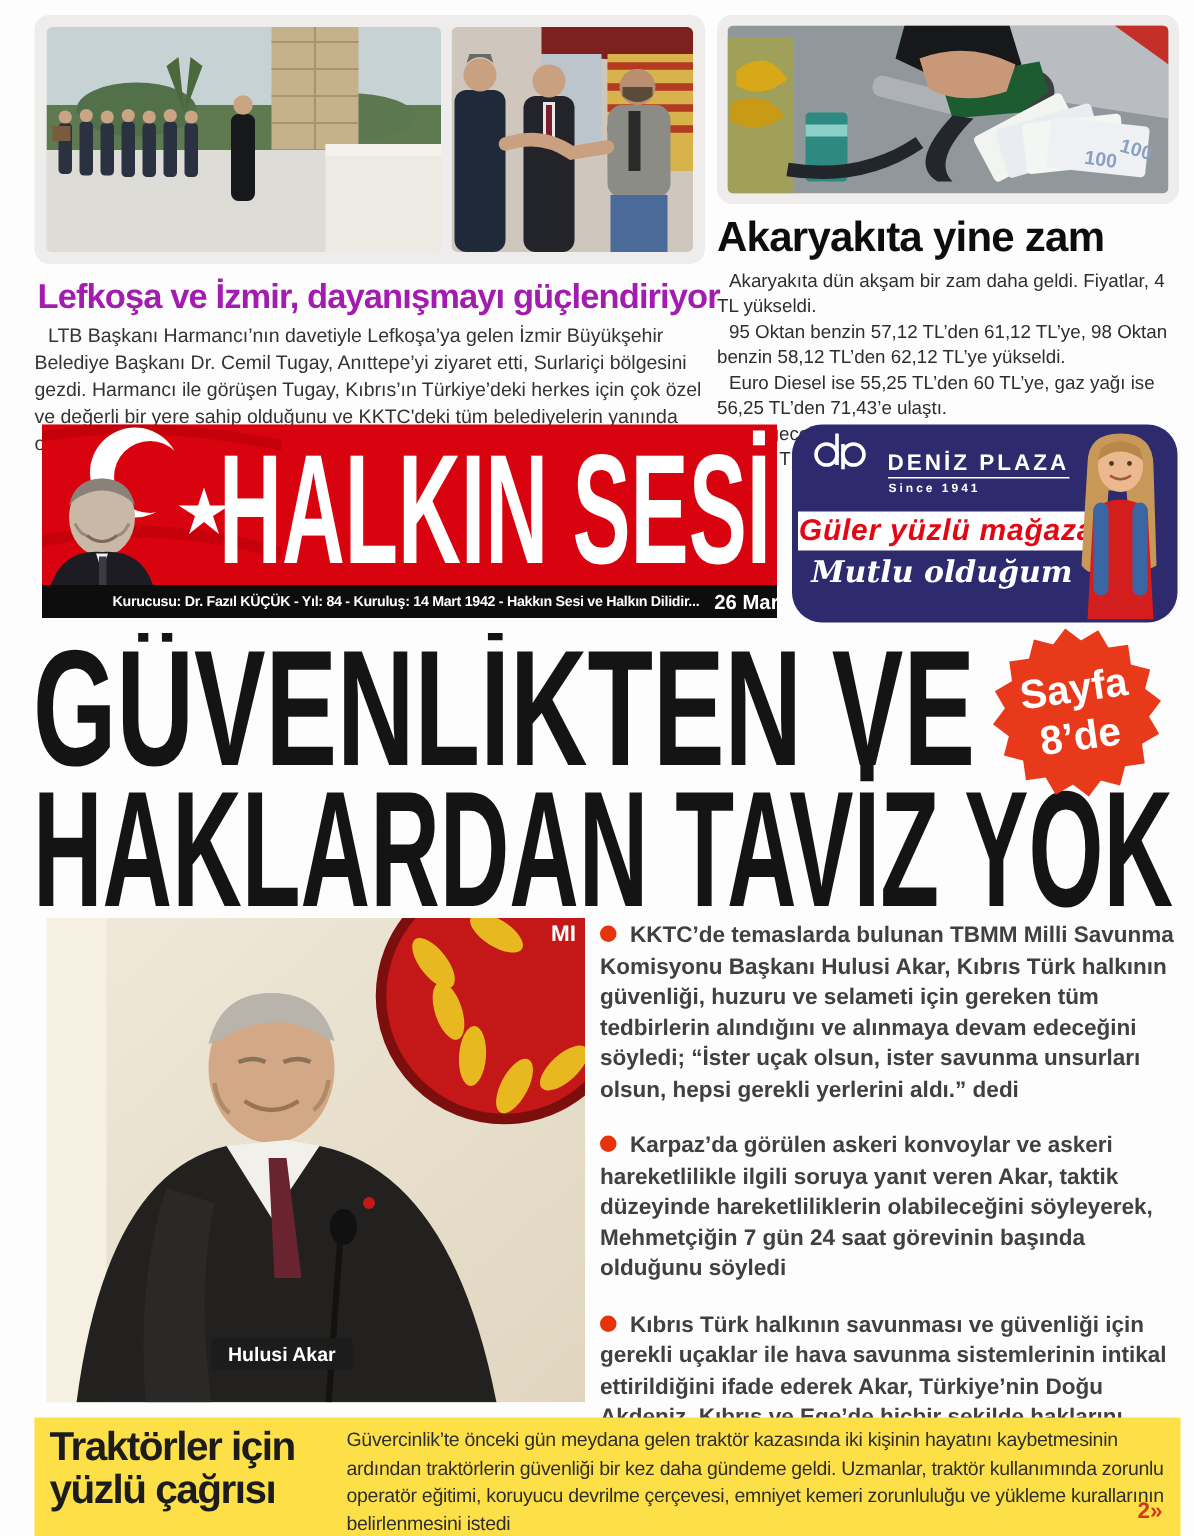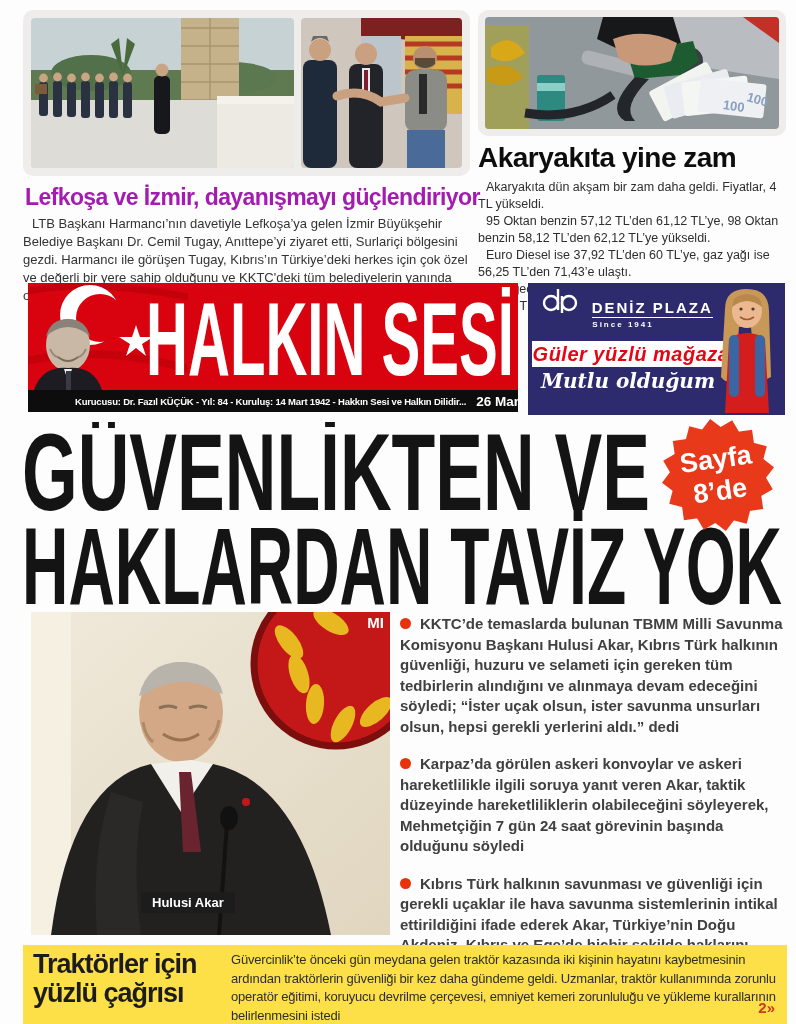--- a/index.html
+++ b/index.html
@@ -27,21 +27,21 @@
   .flag-area{position:relative;width:490px;height:107px;background:#d8030f;overflow:hidden;}
   .flag-area .title-svg{position:absolute;left:116px;top:4px;}
   .info-strip{display:flex;align-items:center;width:490px;height:22px;background:#0d0d0d;color:#fff;
               box-sizing:border-box;padding:0 6px;white-space:nowrap;}
   .info-strip .founder{font-size:9.5px;font-weight:bold;letter-spacing:-0.2px;padding-left:41px;}
   .info-strip .date{font-size:13.5px;font-weight:bold;margin-left:10px;}
   .info-strip .issue{font-size:13.5px;font-weight:bold;margin-left:14px;}
   .info-strip .price{font-size:13.5px;font-weight:bold;margin-left:14px;}
 
   
-  .ad{position:absolute;left:528px;top:283px;width:257px;height:132px;background:#2d2a6e;overflow:hidden;}
+  .ad{position:absolute;left:528px;top:283px;width:257px;height:132px;background:#2d2a6e;overflow:hidden;border-radius:20px;}
   .ad .logo-wrap{position:absolute;left:0;top:4px;width:190px;text-align:center;color:#fff;}
   .ad .brand{font-size:15px;font-weight:bold;letter-spacing:2px;border-bottom:1.5px solid #fff;
              display:inline-block;padding-bottom:1px;}
   .ad .since{font-size:8px;letter-spacing:2px;font-weight:bold;margin-top:2px;}
   .ad .band{position:absolute;left:4px;top:58px;width:198px;height:26px;background:#fff;
             display:flex;align-items:center;justify-content:center;}
   .ad .band span{color:#e30613;font-weight:bold;font-style:italic;font-size:20px;letter-spacing:0.5px;}
   .ad .script{position:absolute;left:0;top:88px;width:200px;text-align:center;color:#fff;
               font-family:"DejaVu Serif",serif;font-style:italic;font-weight:bold;font-size:20px;line-height:21px;}
   .ad .girl{position:absolute;right:2px;top:4px;}
@@ -168,21 +168,21 @@
           <rect x="198" y="62" width="66" height="34" rx="3" transform="rotate(-6 230 80)" fill="#f4f6f4"></rect>
           <rect x="214" y="64" width="66" height="34" rx="3" transform="rotate(6 246 82)" fill="#eef0f4"></rect>
           <text x="238" y="92" font-size="13" font-weight="bold" fill="#8aa0c0" transform="rotate(8 238 88)">100</text>
           <text x="262" y="84" font-size="13" font-weight="bold" fill="#8aa0c0" transform="rotate(16 262 80)">100</text>
         </g>
       </svg>
     </div>
     <h1>Akaryakıta yine zam</h1>
     <p>Akaryakıta dün akşam bir zam daha geldi. Fiyatlar, 4 TL yükseldi.</p>
     <p>95 Oktan benzin 57,12 TL’den 61,12 TL’ye, 98 Oktan benzin 58,12 TL’den 62,12 TL’ye yükseldi.</p>
-    <p>Euro Diesel ise 37,92 TL’den 60 TL’ye, gaz yağı ise 56,25 TL’den 71,43’e ulaştı.</p>
+    <p>Euro Diesel ise 55,25 TL’den 60 TL’ye, gaz yağı ise 56,25 TL’den 71,43’e ulaştı.</p>
     <p>Dün geceki zamla birlikte akaryakıta üç hafta içinde tam 16 TL zam yapılmış oldu.</p>
   </div>
 
   <div class="masthead">
     <div class="flag-area">
       <svg width="160" height="107" viewBox="0 0 160 107">
         <rect width="160" height="107" fill="#d8030f"></rect>
         <path d="M-10 10 Q60 -6 160 14" stroke="#b00008" stroke-width="7" fill="none" opacity="0.5"></path>
         <path d="M-10 80 Q70 60 160 86" stroke="#b00008" stroke-width="8" fill="none" opacity="0.4"></path>
         <g>

